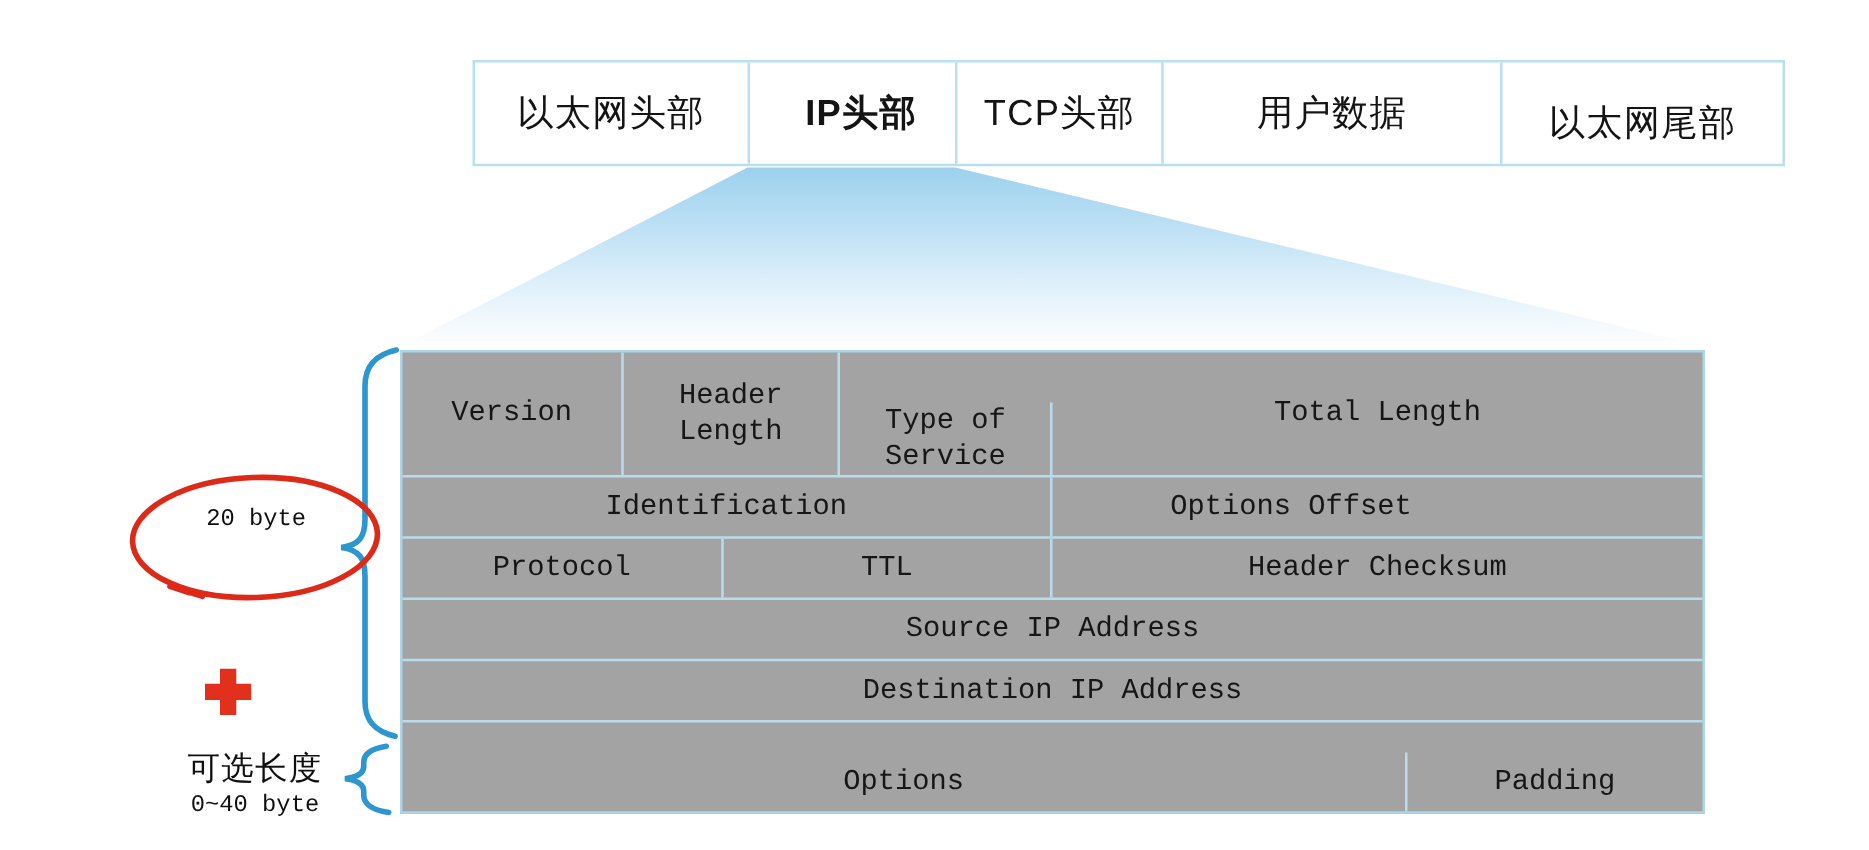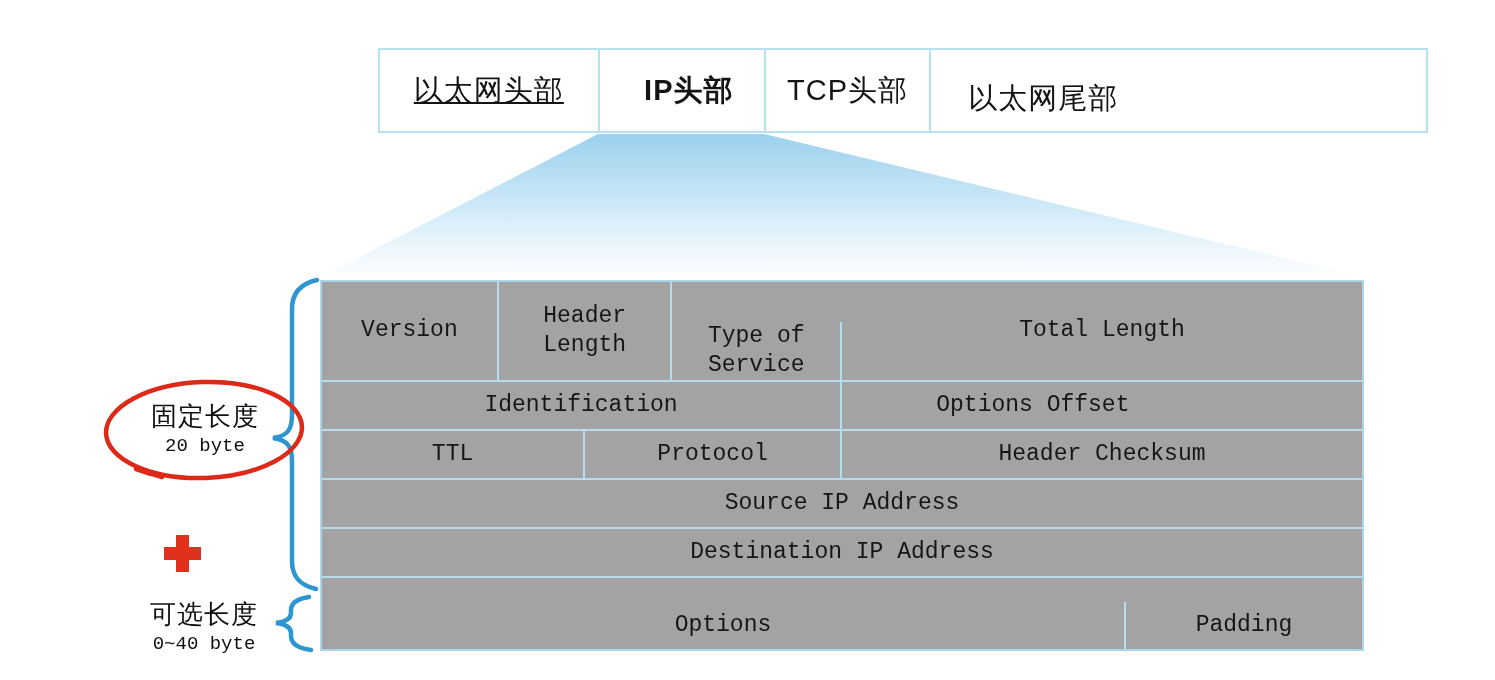--- a/index.html
+++ b/index.html
@@ -7,21 +7,21 @@
           font-family:"Liberation Sans",sans-serif;}
   .overlay{position:absolute;left:0;top:0;width:1495px;height:680px;z-index:0;}
 
   
   .frame-row{position:absolute;left:378px;top:48px;width:1050px;height:85px;display:flex;
              border:2px solid #b7e0f1;background:#fff;box-sizing:border-box;z-index:1;}
   .frame-cell{display:flex;align-items:center;justify-content:center;box-sizing:border-box;
               border-right:2px solid #b7e0f1;font-size:29px;color:#141414;letter-spacing:1px;}
   .frame-cell:last-child{border-right:none;}
   .frame-cell.bold{font-weight:bold;padding-left:14px;}
-  .fc0{width:21%;text-decoration:underline;} .fc1{width:15.9%;} .fc2{width:15.8%;} .fc3{width:25.9%;} .fc4{width:21.4%;margin-top:16px;}
+  .fc0{width:21%;} .fc1{width:15.9%;} .fc2{width:15.8%;} .fc3{width:25.9%;} .fc4{width:21.4%;margin-top:16px;}
 
   
   .ip-table{position:absolute;left:320px;top:280px;width:1044px;height:371px;display:flex;
             flex-direction:column;border:2px solid #abd6e9;background:#a3a3a3;box-sizing:border-box;
             z-index:1;font-family:"Liberation Mono","DejaVu Sans Mono",monospace;}
   .trow{display:flex;flex:1;border-bottom:2px solid #b9dcec;box-sizing:border-box;}
   .trow.tall{flex:1.42;}
   .trow:last-child{border-bottom:none;margin-top:24px;}
   .tcell{display:flex;align-items:center;justify-content:center;text-align:center;
          box-sizing:border-box;border-right:2px solid #b9dcec;font-size:23px;color:#161616;
@@ -64,53 +64,53 @@
     <ellipse cx="204" cy="430" rx="98" ry="48" fill="none" stroke="#dd2a18" stroke-width="4.5" transform="rotate(-2 204 430)"></ellipse>
     <path d="M162,477 L136,469 L151,474" stroke="#dd2a18" stroke-width="4.5" fill="none" stroke-linecap="round" stroke-linejoin="round"></path>
 
     <path d="M176,535 h13 v12 h12 v13 h-12 v12 h-13 v-12 h-12 v-13 h12 z" fill="#e1301c"></path>
   </svg>
 
   <div class="frame-row">
     <div class="frame-cell fc0">以太网头部</div>
     <div class="frame-cell fc1 bold">IP头部</div>
     <div class="frame-cell fc2">TCP头部</div>
+    <div class="frame-cell fc3">用户数据</div>
     <div class="frame-cell fc4">以太网尾部</div>
   </div>
 
   <div class="ip-table">
     <div class="trow tall">
       <div class="tcell w17">Version</div>
       <div class="tcell w167">Header Length</div>
       <div class="tcell w163">Type of Service</div>
       <div class="tcell w50">Total Length</div>
     </div>
     <div class="trow">
       <div class="tcell w50">Identification</div>
       <div class="tcell w367">Options Offset</div>
     </div>
     <div class="trow">
+      <div class="tcell w247">Protocol</div>
       <div class="tcell w253">TTL</div>
-      <div class="tcell w247">Protocol</div>
       <div class="tcell w50">Header Checksum</div>
     </div>
     <div class="trow">
       <div class="tcell w100">Source IP Address</div>
     </div>
     <div class="trow">
       <div class="tcell w100">Destination IP Address</div>
     </div>
     <div class="trow">
       <div class="tcell w773">Options</div>
       <div class="tcell w227">Padding</div>
     </div>
   </div>
 
   <div class="side-label fixed-label">
-    <div class="cn">固定长度</div>
     <div class="val">20 byte</div>
   </div>
 
   <div class="side-label optional-label">
     <div class="cn">可选长度</div>
     <div class="val">0~40 byte</div>
   </div>
 
 </div>
 

